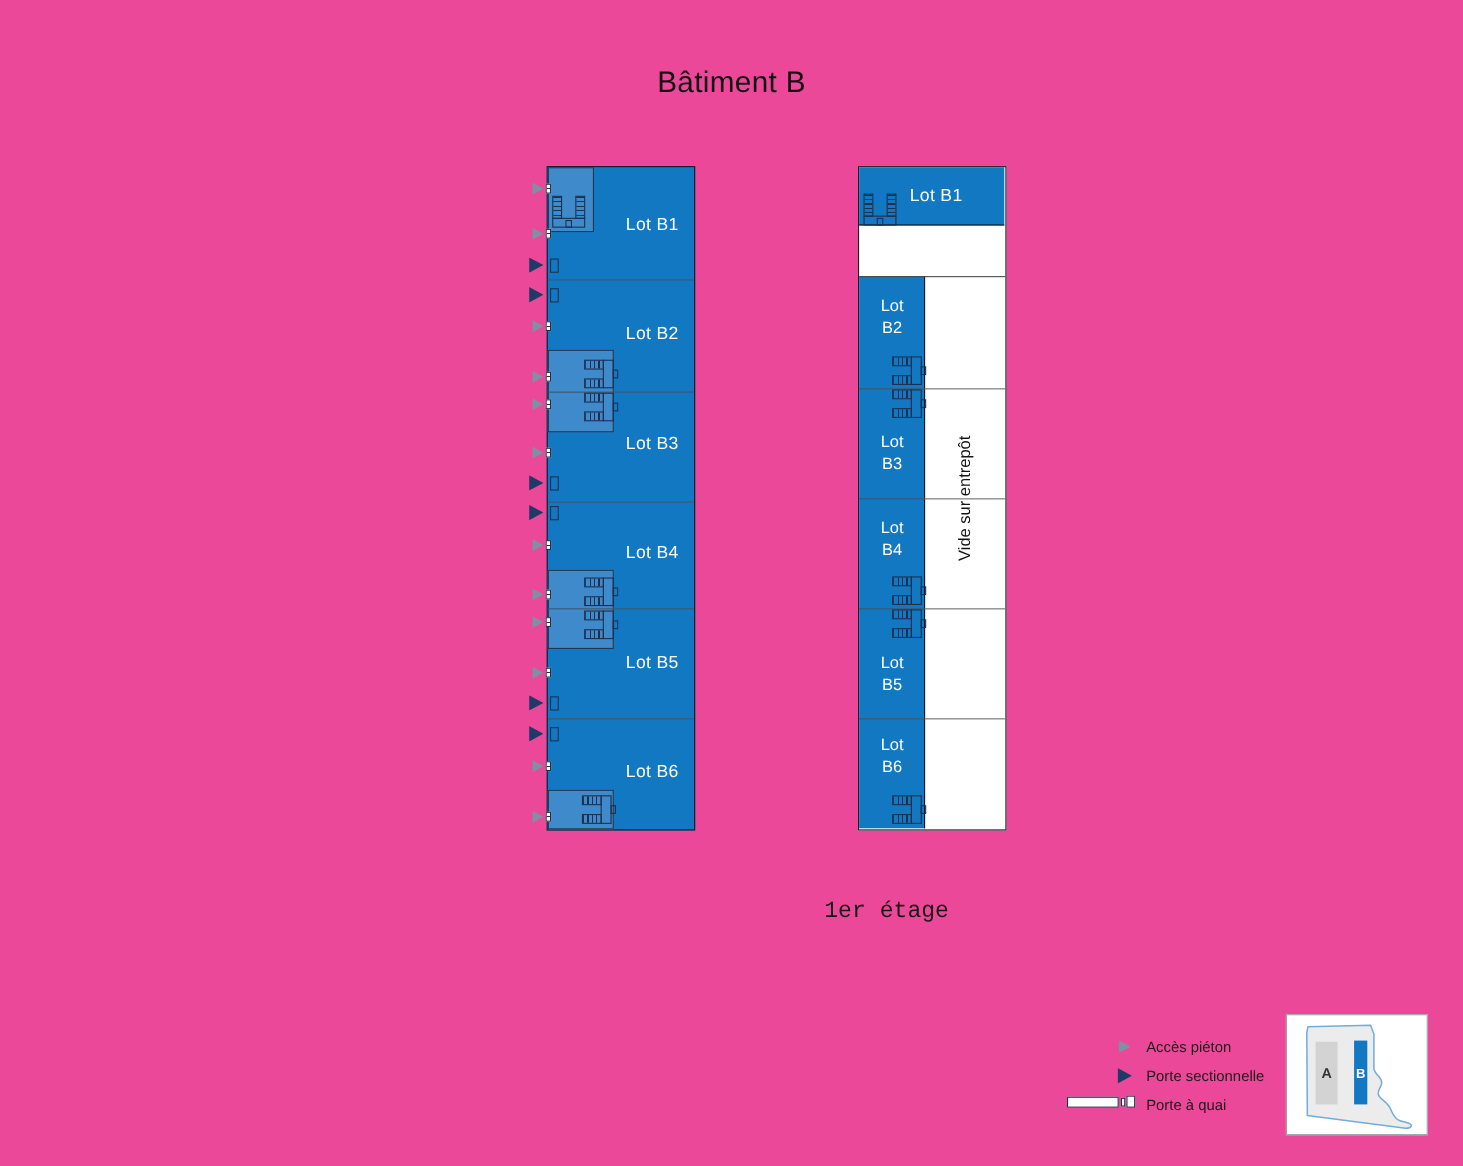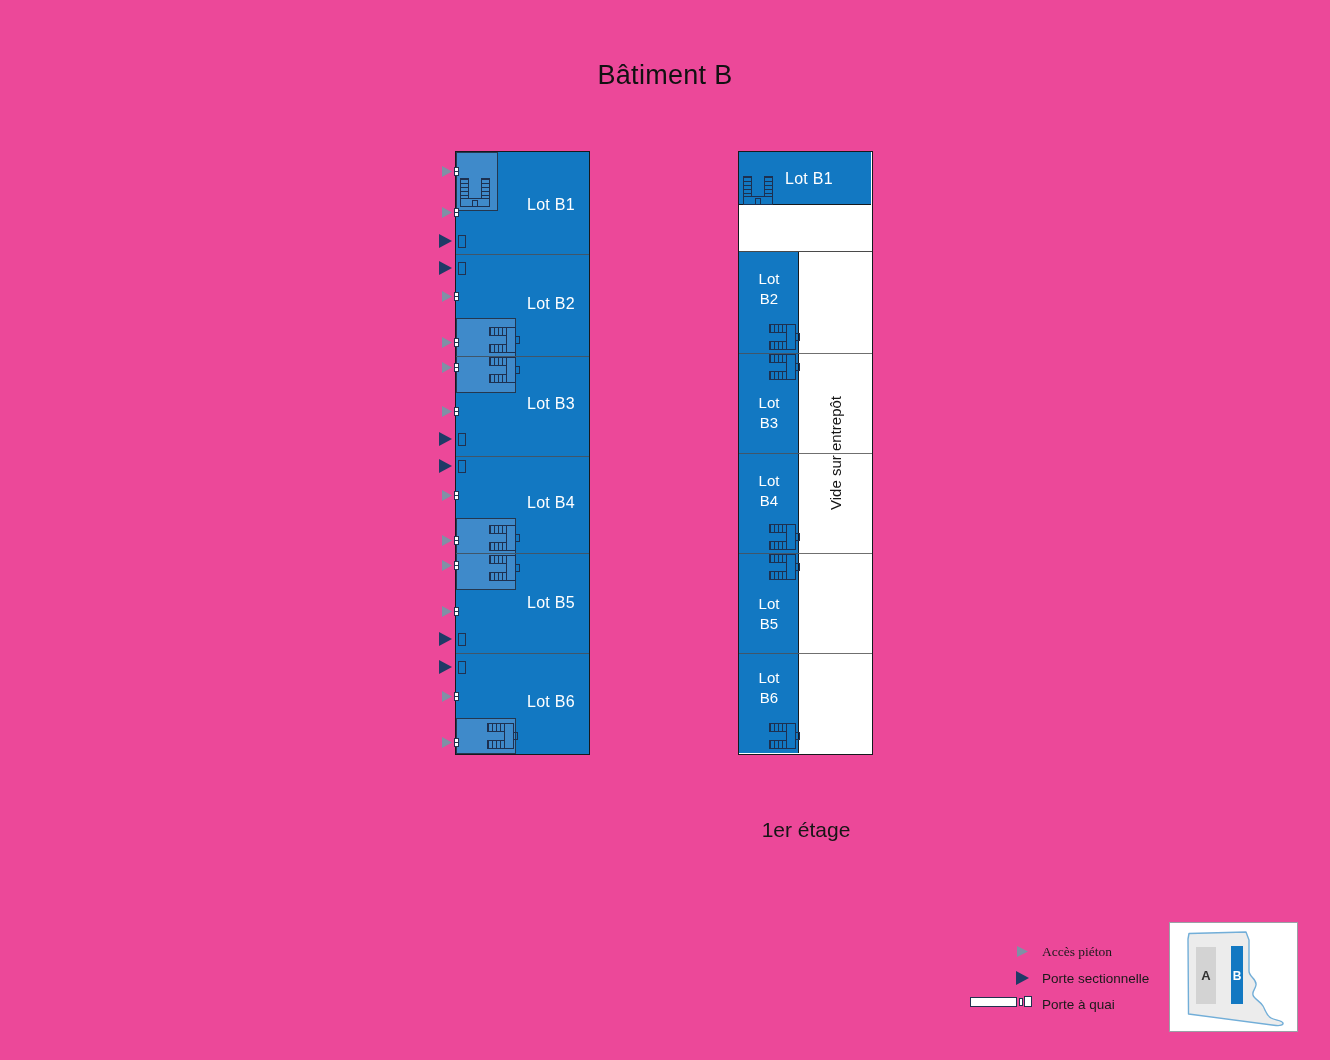--- a/index.html
+++ b/index.html
@@ -4,21 +4,21 @@
 <style>
   html,body{margin:0;padding:0;background:#fff;}
   #page{position:relative;width:1330px;height:1060px;background:#ec4899;overflow:hidden;
         font-family:"Liberation Sans", sans-serif;color:#1a1a1a;}
   .abs{position:absolute;}
   
   .page-title{left:0;right:0;top:60px;text-align:center;font-size:27px;font-weight:500;
               letter-spacing:.3px;color:#111;}
   .floor-caption{top:818px;width:270px;text-align:center;font-size:21px;font-weight:500;color:#161616;}
   
-  .plan{box-sizing:border-box;border:1.5px solid #16191d;width:135px;height:604px;top:151px;}
+  .plan{box-sizing:border-box;border:1.5px solid #16191d;width:135px;height:604px;top:151px;margin-left:42px;}
   .plan-ground{left:455px;background:#1278c2;}
   .plan-first{left:738px;background:#ffffff;}
   .hline{position:absolute;height:1px;background:#40566a;}
   .hline-light{position:absolute;height:1px;background:#6f6f6f;}
   .annex{position:absolute;background:#3f8aca;border:1px solid #24374f;box-sizing:border-box;}
   .lot-label{position:absolute;color:#fff;font-size:16px;letter-spacing:.3px;white-space:nowrap;
              transform:translate(-50%,-50%);}
   .lot-label2{position:absolute;color:#fff;font-size:15px;line-height:1.3;text-align:center;
               transform:translate(-50%,-50%);}
   .void-label{position:absolute;color:#141414;font-size:15px;white-space:nowrap;
@@ -249,27 +249,27 @@
     <div class="lot-label" style="left:70px;top:27px;">Lot B1</div>
     <div class="lot-label2" style="left:30px;top:136px;"><span>Lot</span><br><span>B2</span></div>
     <div class="lot-label2" style="left:30px;top:260px;"><span>Lot</span><br><span>B3</span></div>
     <div class="lot-label2" style="left:30px;top:338px;"><span>Lot</span><br><span>B4</span></div>
     <div class="lot-label2" style="left:30px;top:461px;"><span>Lot</span><br><span>B5</span></div>
     <div class="lot-label2" style="left:30px;top:535px;"><span>Lot</span><br><span>B6</span></div>
 
     <div class="void-label" style="left:96px;top:301px;">Vide sur entrepôt</div>
   </div>
 
-  <div class="abs floor-caption" style="left:671px;">1er étage</div>
+  <div class="abs floor-caption" style="left:671px;font-family:Liberation Mono, monospace;">1er étage</div>
 
   <div>
     <svg class="arrow" style="left:1017px;top:946px;" width="11" height="11">
         <polygon points="0,0 11,5.5 0,11" fill="#7f90a6"></polygon>
       </svg>
-    <div class="abs legend-label" style="left:1042px;top:944px;font-family:Liberation Serif, serif;">Accès piéton</div>
+    <div class="abs legend-label" style="left:1042px;top:944px;">Accès piéton</div>
 
     <svg class="arrow" style="left:1016px;top:971px;" width="13" height="14">
         <polygon points="0,0 13,7 0,14" fill="#1f3a66"></polygon>
       </svg>
     <div class="abs legend-label" style="left:1042px;top:971px;">Porte sectionnelle</div>
 
     <div>
       <div class="dock-part" style="left:970px;top:997px;width:47px;height:10px;"></div>
       <div class="dock-part" style="left:1019px;top:998px;width:4px;height:8px;"></div>
       <div class="dock-part" style="left:1024px;top:996px;width:8px;height:11px;"></div>

